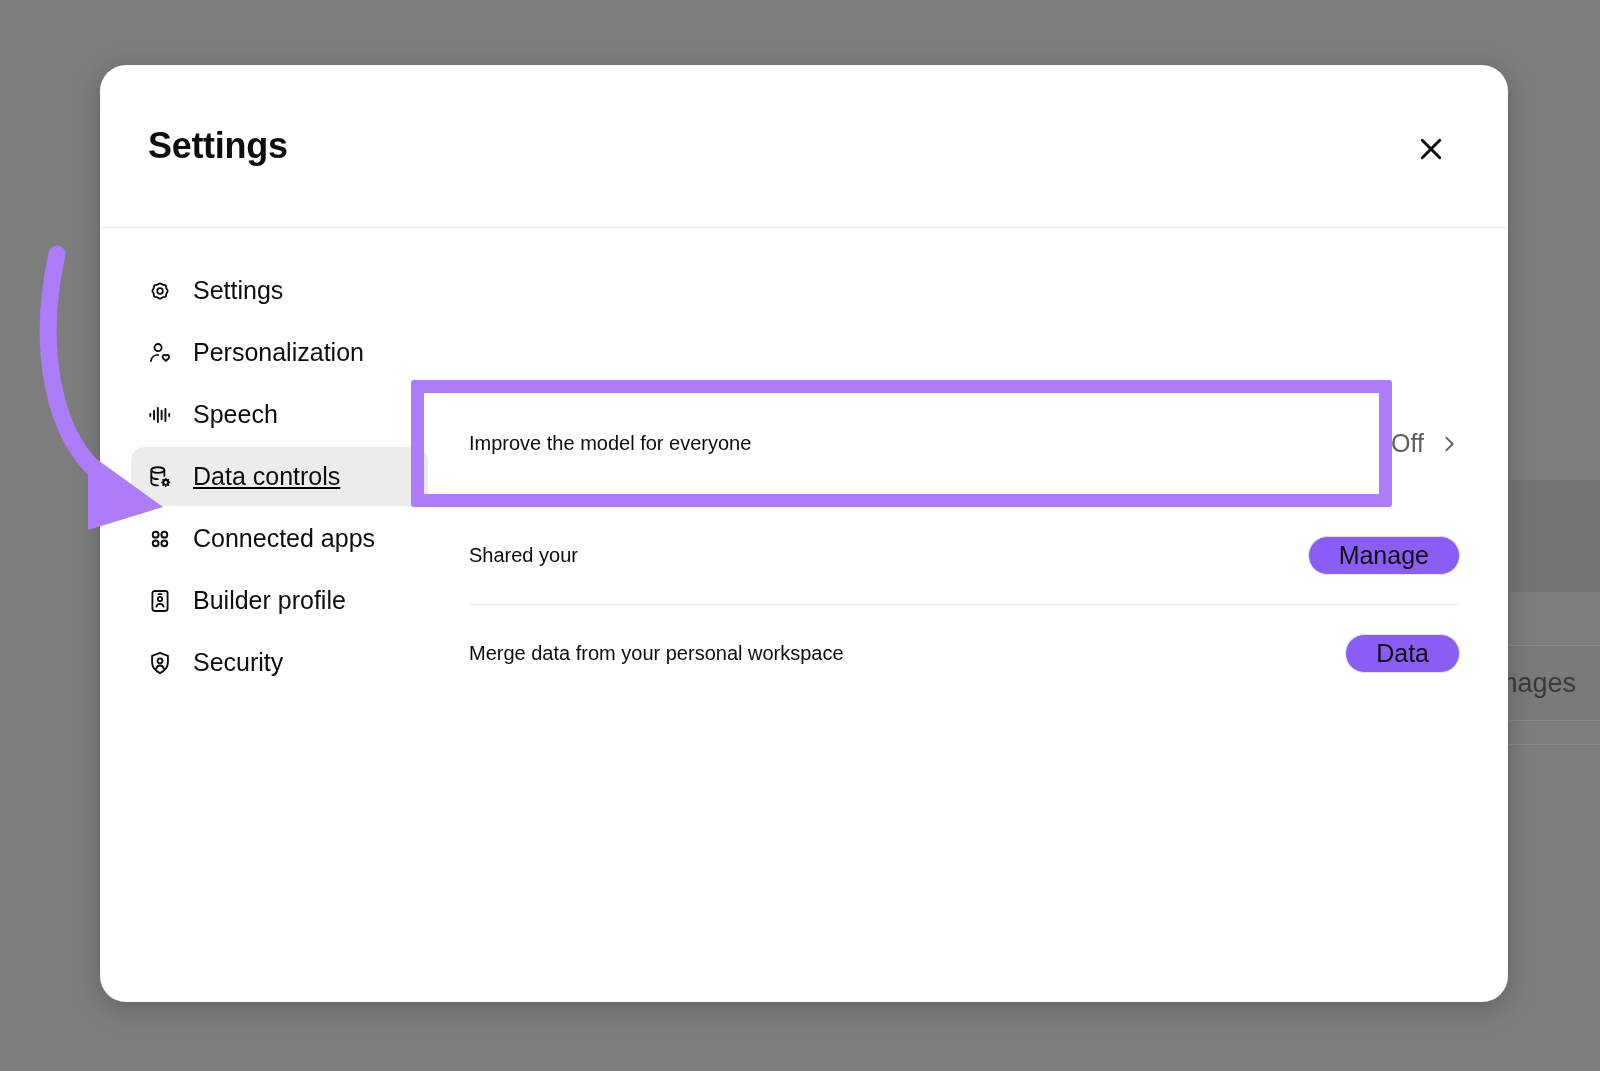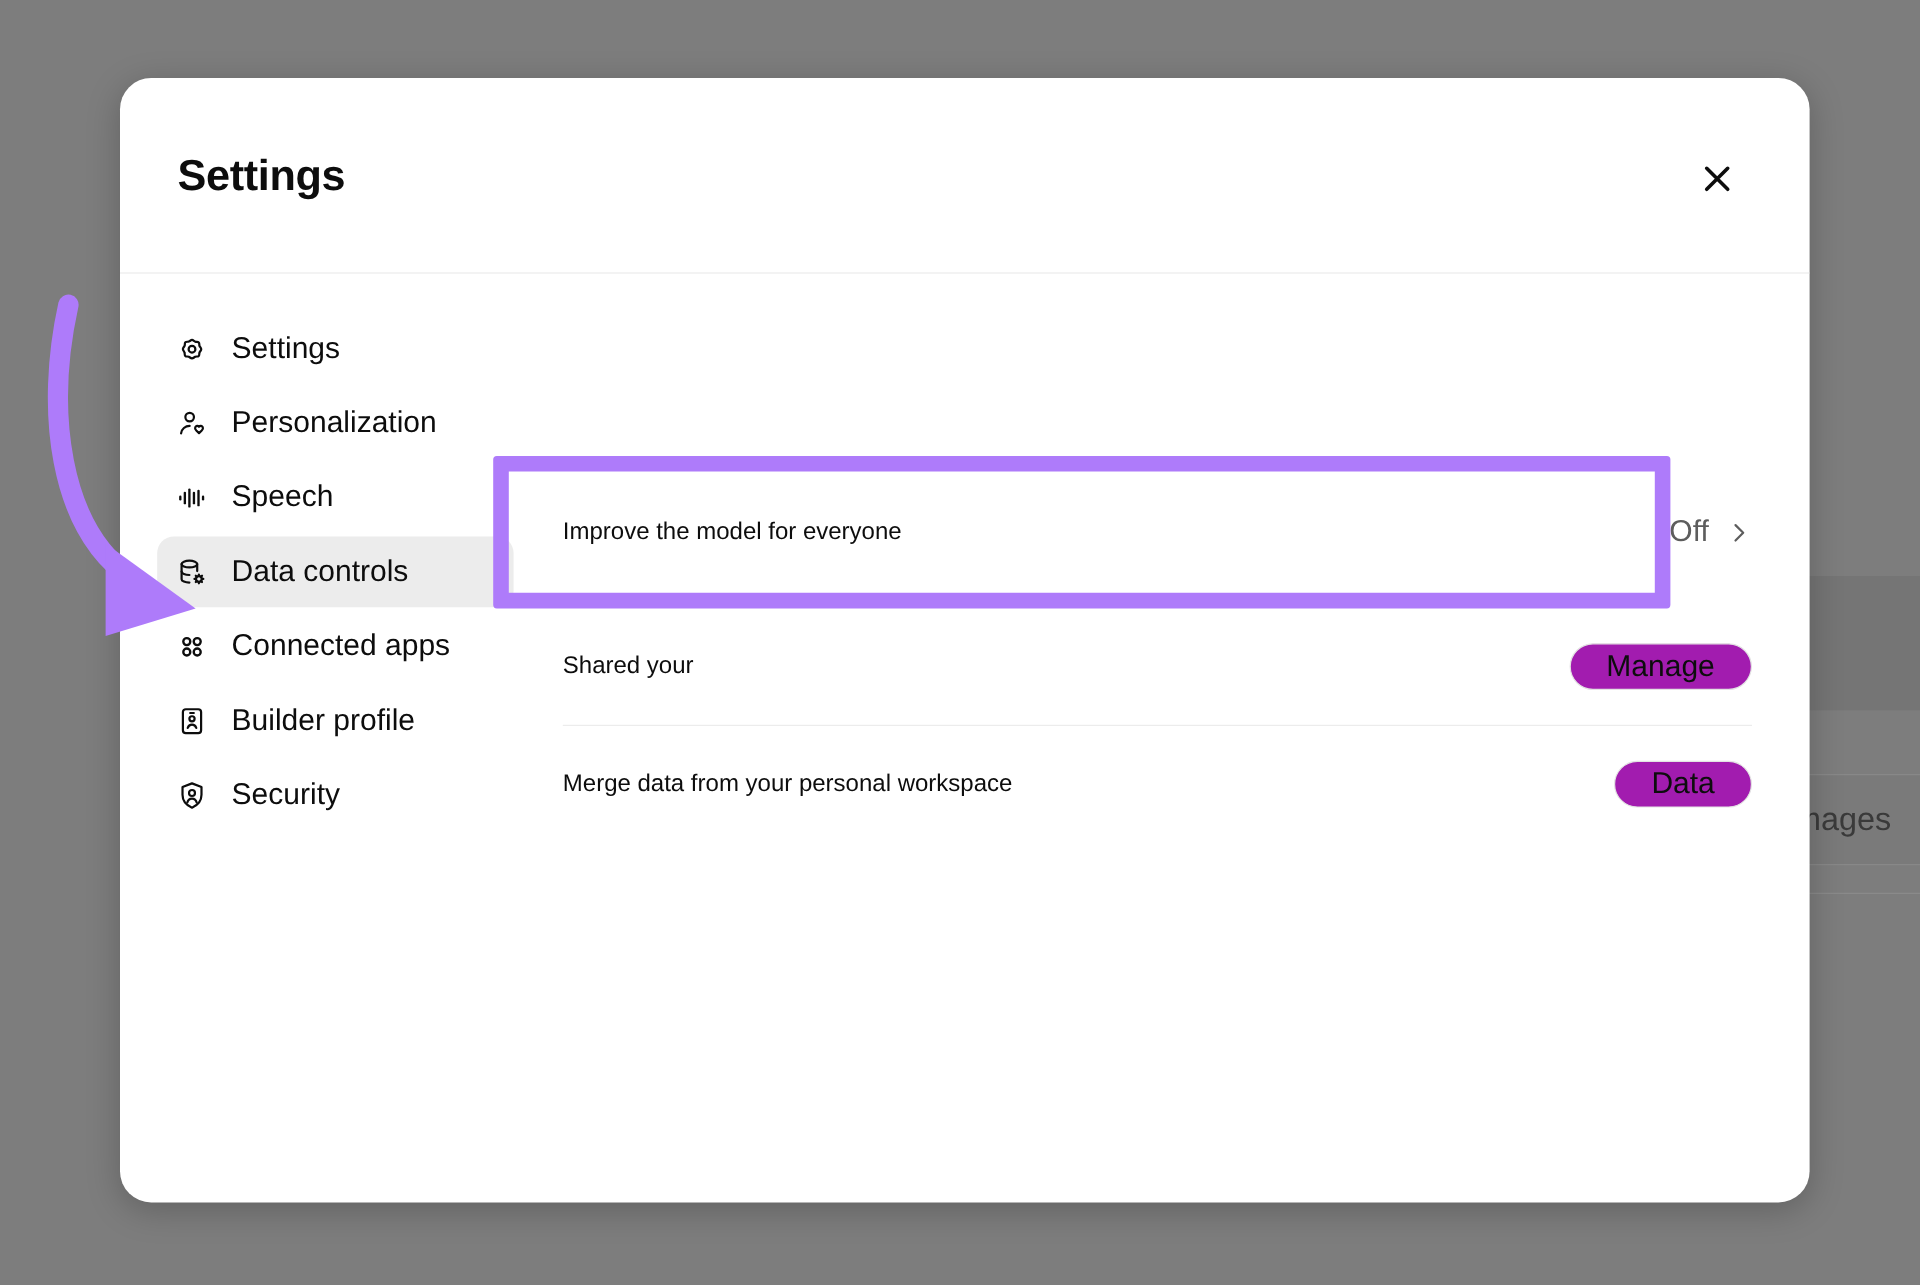--- a/index.html
+++ b/index.html
@@ -109,20 +109,21 @@
     align-items: center;
     gap: 20px;
     height: 59px;
     padding: 0 16px;
     border-radius: 14px;
     cursor: pointer;
     margin-bottom: 3px;
   }
   .sidebar-item.active {
     background: #ececec;
+    text-decoration: underline;
   }
   .sidebar-icon {
     width: 26px;
     height: 26px;
     flex: 0 0 auto;
     display: flex;
     align-items: center;
     justify-content: center;
     color: #0d0d0d;
   }
@@ -175,21 +176,21 @@
     color: #5d5d5d;
   }
   .row-value {
     font-size: 25px;
     color: #5d5d5d;
   }
 
   .pill-button {
     border: 1px solid #e3e3e3;
     border-radius: 999px;
-    background: #a21caf;
+    background: #8b5cf6;
     font-family: "Liberation Sans", sans-serif;
     font-size: 25px;
     color: #0d0d0d;
     padding: 4px 30px;
     cursor: pointer;
     white-space: nowrap;
   }
 
   
   .annotation-arrow {

